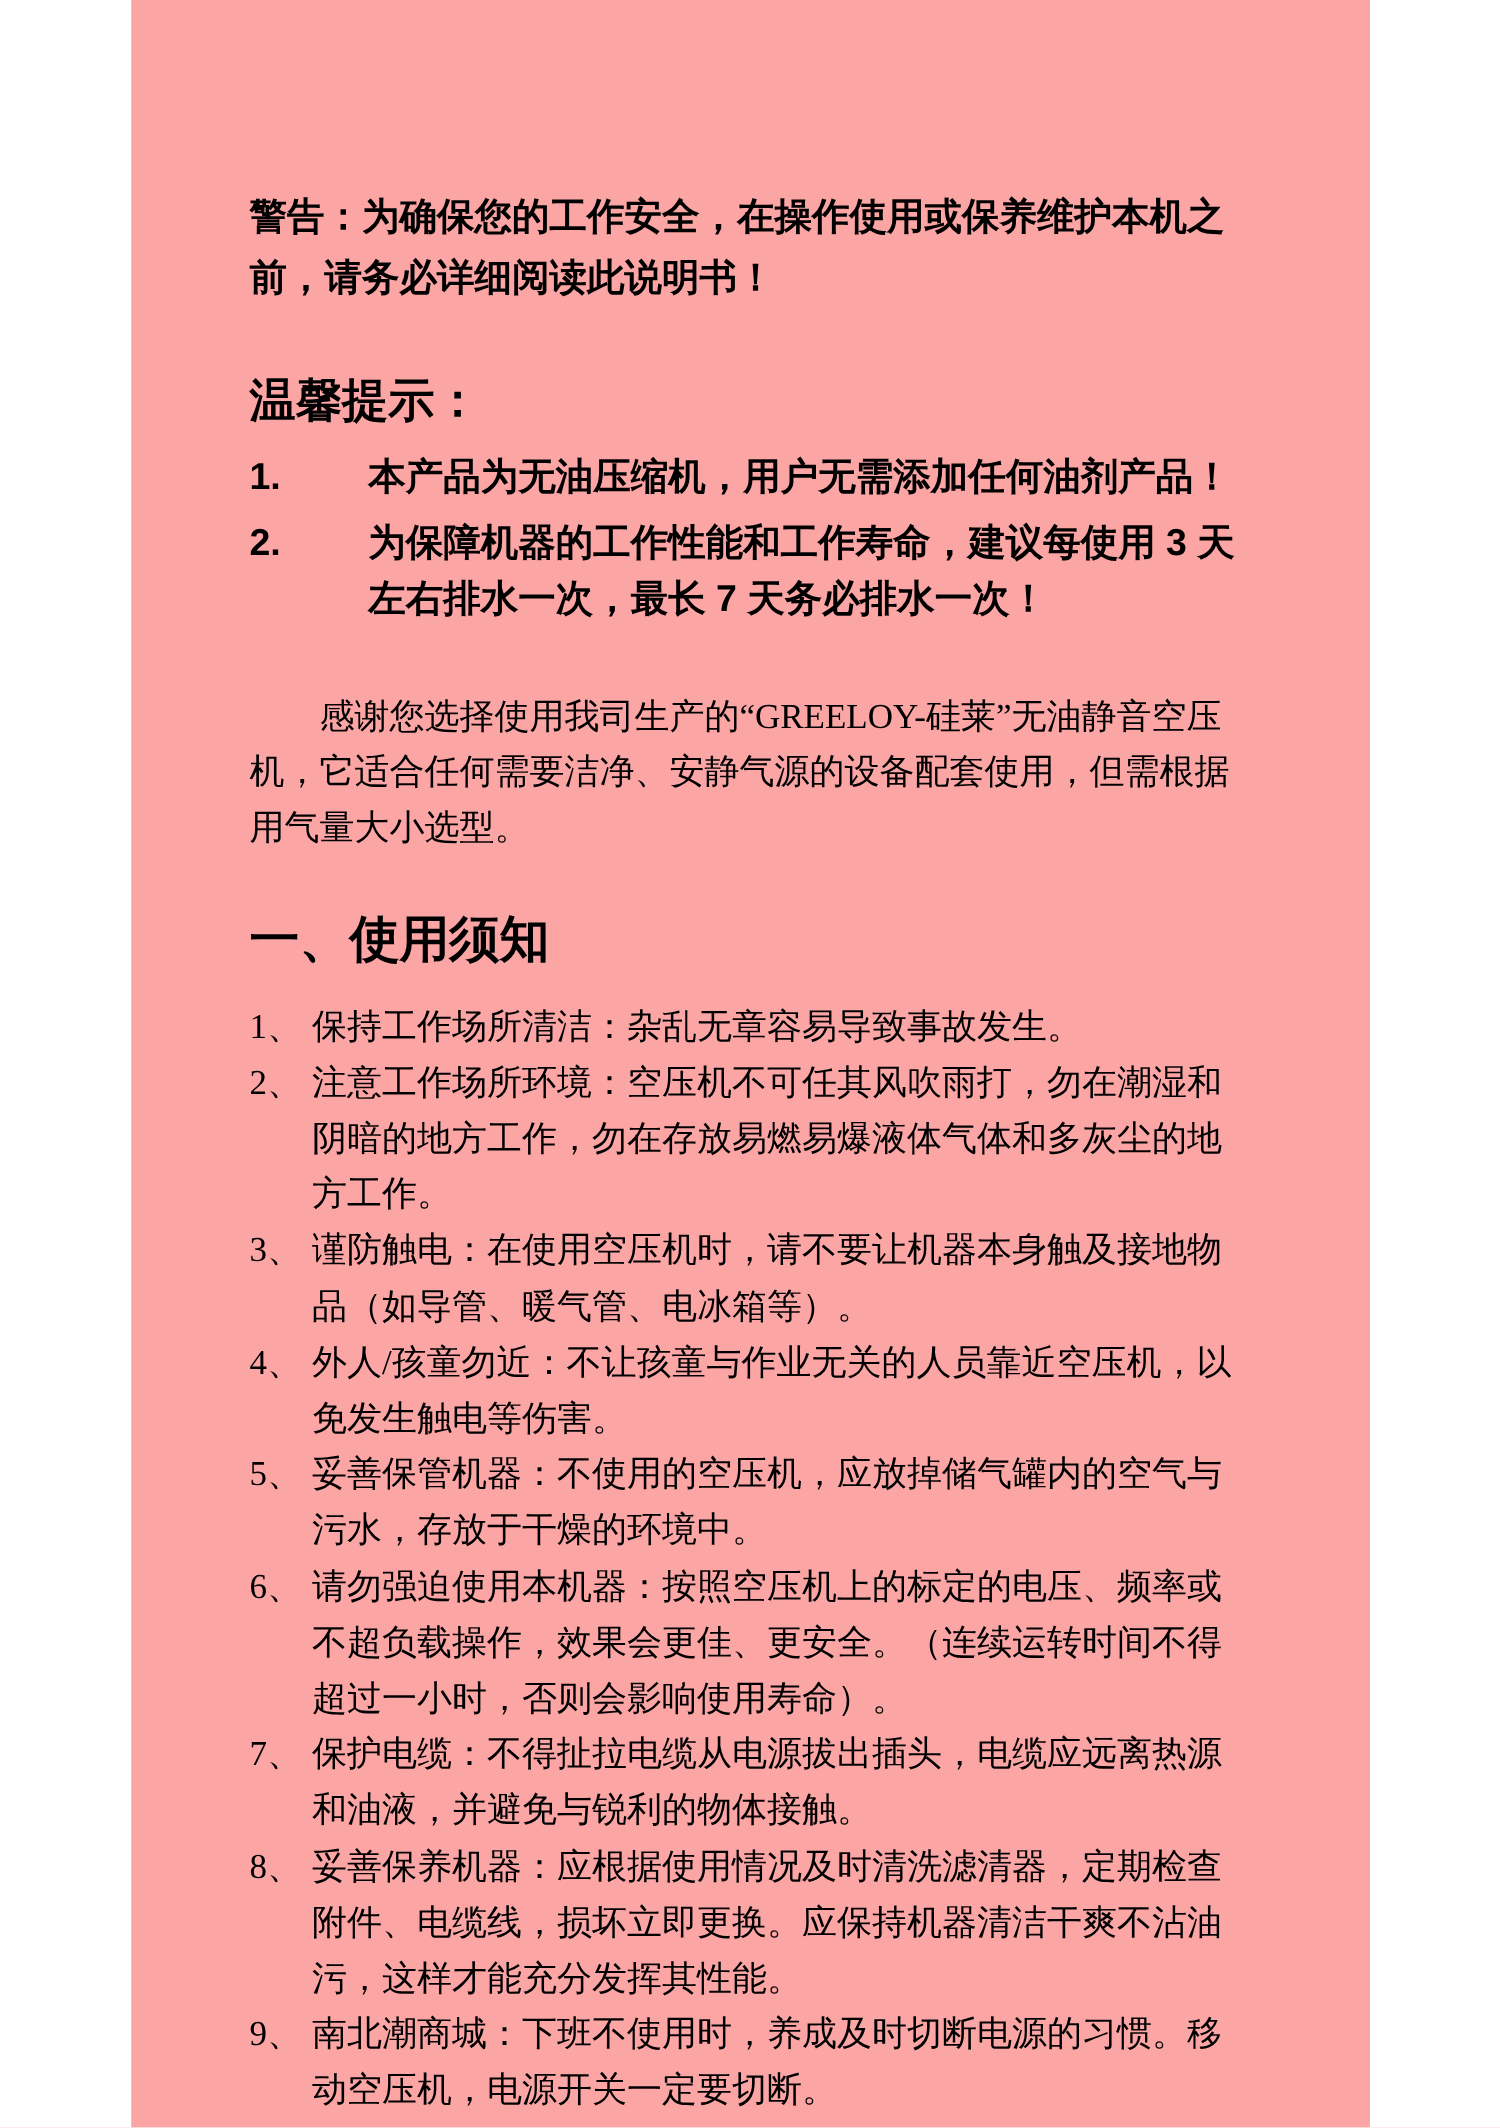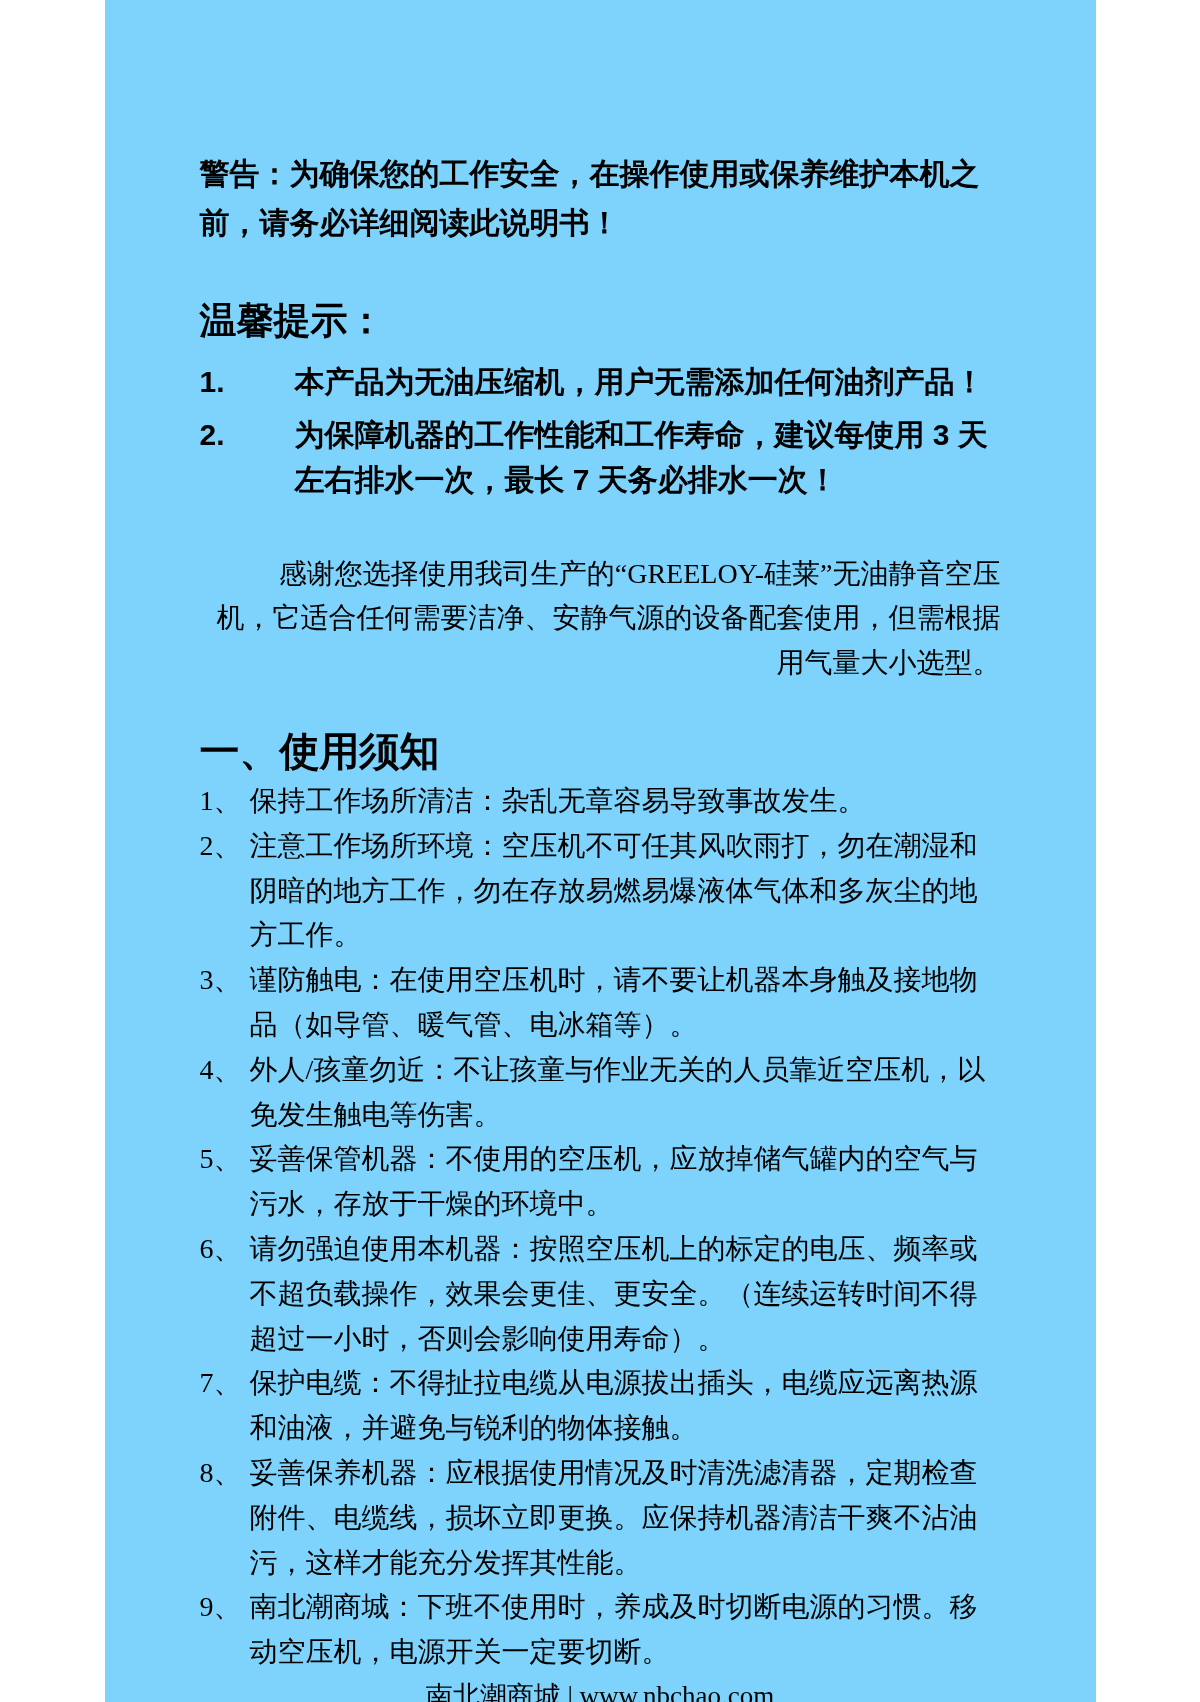--- a/index.html
+++ b/index.html
@@ -6,21 +6,21 @@
     margin: 0;
     padding: 0;
     background: #ffffff;
     color: #000000;
   }
   .page {
     position: relative;
     width: 991px;
     height: 1702px;
     margin: 0 auto;
-    background: #7dd3fc;
+    background: #fca5a5;
     box-sizing: border-box;
     padding: 150px 95px 0 95px;
     display: flex;
     flex-direction: column;
     font-family: "Liberation Serif", serif;
     font-size: 28px;
     line-height: 1.6;
   }
   .bold-gothic {
     font-family: "Liberation Sans", sans-serif;
@@ -44,24 +44,23 @@
   }
   .tips-item .num {
     flex: 0 0 95px;
   }
   .tips-item .txt {
     flex: 1;
   }
   .intro-para {
     margin: 42px 0 0 0;
     text-indent: 2em;
-    text-align: right;
   }
   .section-title {
-    margin: 40px 0 1px 0;
+    margin: 40px 0 22px 0;
     font-size: 40px;
     font-weight: bold;
     line-height: 1.3;
     font-family: "Liberation Serif", serif;
   }
   .lead-para {
     margin: 0;
     text-indent: 2em;
   }
   .lead-para2 {

